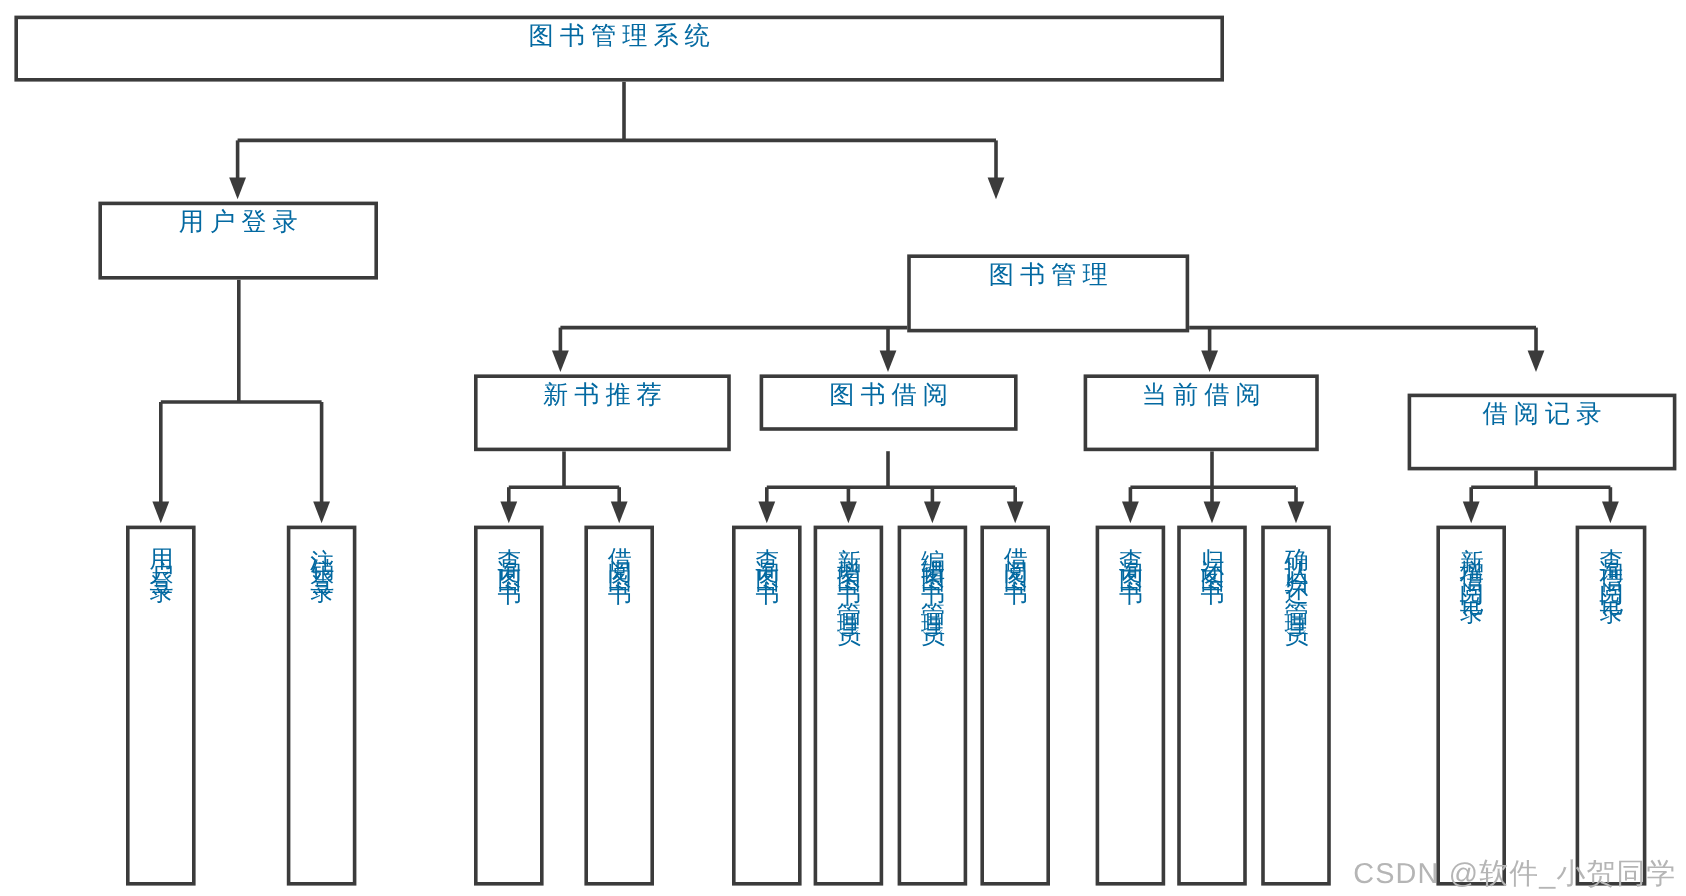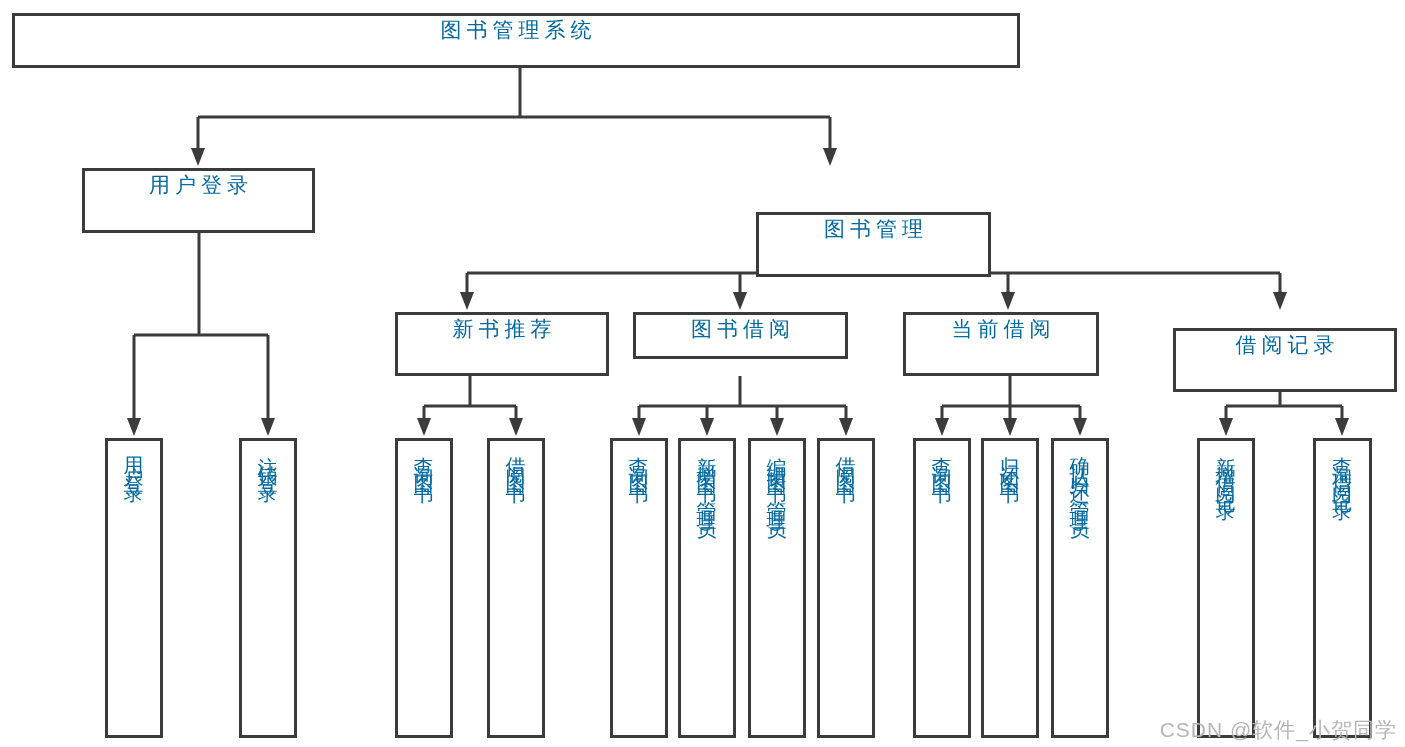--- a/index.html
+++ b/index.html
@@ -68,21 +68,21 @@
   .n-f08 { left: 817px; }
   .n-f09 { left: 913px; }
   .n-f10 { left: 981px; }
   .n-f11 { left: 1051px; }
   .n-f12 { left: 1197px; }
   .n-f13 { left: 1313px; width: 59px; }
   .watermark {
     position: absolute;
     right: 8px;
     bottom: 3px;
-    font-size: 21px;
+    font-size: 24px;
     color: #b5b5b5;
     letter-spacing: 1px;
     white-space: nowrap;
   }
 </style>
 </head>
 <body>
 
 <div class="canvas">
 

